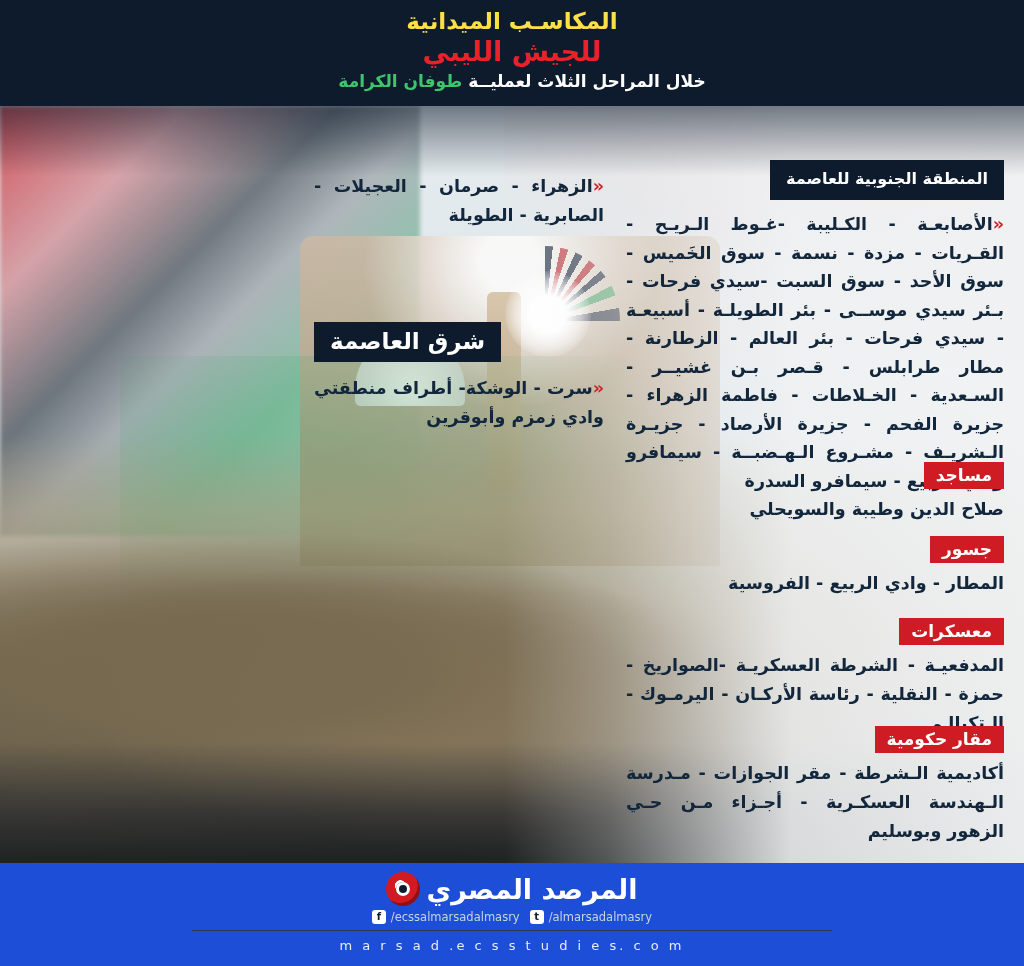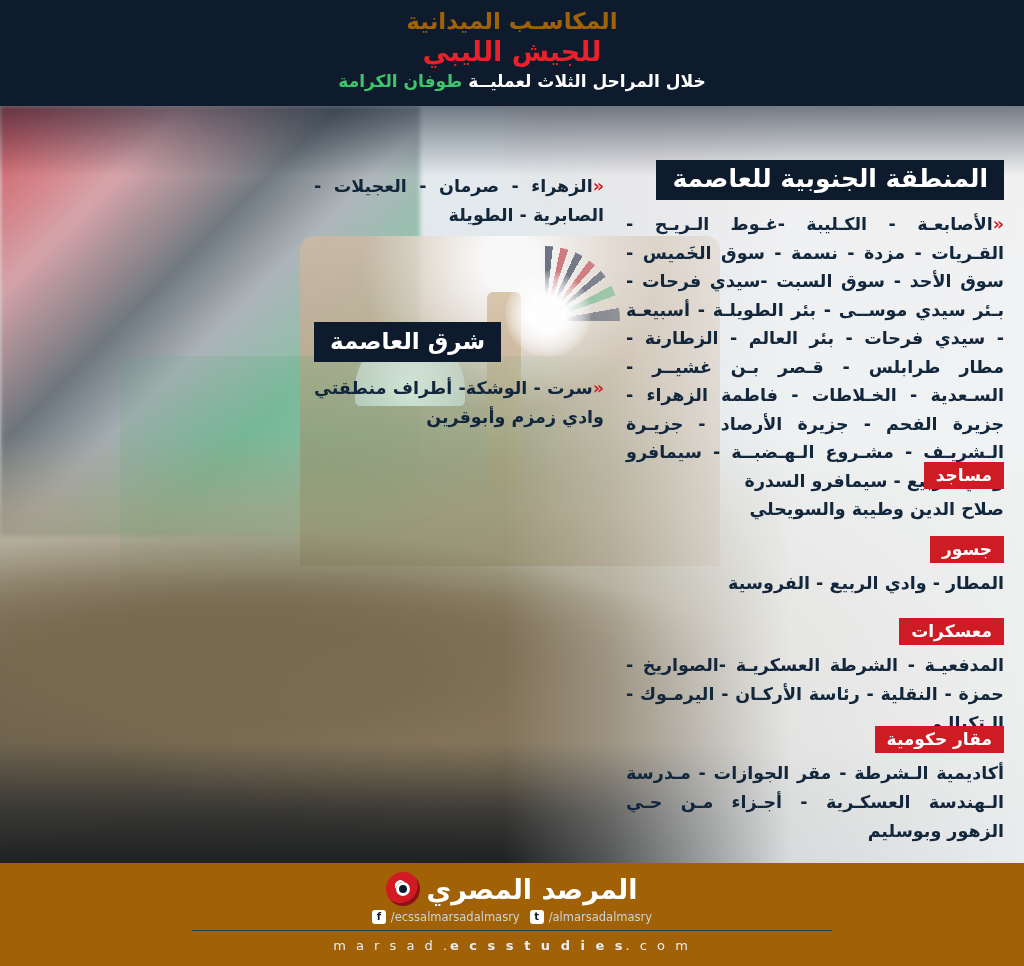--- a/index.html
+++ b/index.html
@@ -17,21 +17,21 @@
 
   
   .header {
     position: absolute; top: 0; left: 0;
     width: 1024px; height: 106px;
     background: #0d1b2c;
     text-align: center;
     padding-top: 6px;
   }
   .header-line1 {
-    color: #a16207;
+    color: #fde047;
     font-size: 23px;
     font-weight: bold;
     letter-spacing: 1px;
     line-height: 30px;
   }
   .header-line2 {
     color: #e8212b;
     font-size: 27px;
     font-weight: bold;
     line-height: 32px;
@@ -178,21 +178,21 @@
     text-align-last: right;
   }
   .body-text.rtl-center { text-align: right; text-align-last: right; }
   .chev {
     color: #cf1b24;
     font-weight: bold;
   }
 
   
   #panel-south { top: 160px; right: 20px; width: 378px; }
-  #panel-south .section-title { font-size: 25px; text-align: center; }
+  #panel-south .section-title { font-size: 16px; text-align: center; }
   #panel-south .body-text { margin-top: 10px; font-size: 17.5px; line-height: 28.5px; }
 
   #panel-mosques { top: 462px; right: 20px; width: 378px; text-align: right; }
   #panel-mosques .body-text { margin-top: 6px; font-size: 17.5px; text-align: right; }
 
   #panel-bridges { top: 536px; right: 20px; width: 378px; text-align: right; }
   #panel-bridges .body-text { margin-top: 6px; }
 
   #panel-camps { top: 618px; right: 20px; width: 378px; text-align: right; }
   #panel-camps .body-text { margin-top: 6px; }
@@ -206,21 +206,21 @@
   #panel-west .body-text { margin-top: 12px; color:#12263c; text-align: justify; text-align-last: right;}
 
   #panel-east { top: 322px; right: 420px; width: 290px; text-align: left; }
   #panel-east .section-title { font-size: 23px; }
   #panel-east .body-text { margin-top: 12px; text-align: justify; text-align-last: right; }
 
   
   .footer {
     position: absolute; bottom: 0; left: 0;
     width: 1024px; height: 103px;
-    background: #a16207;
+    background: #1d4ed8;
     text-align: center;
   }
   .footer .brand {
     margin-top: 9px;
     display: flex; align-items: center; justify-content: center; gap: 6px;
   }
   .brand-text {
     color: #ffffff; font-size: 27px; font-weight: bold; letter-spacing: -1px;
   }
   .brand-mark {
@@ -249,21 +249,21 @@
     display: inline-block;
   }
   .social .ic.tw { background:#ffffff; }
   .divider {
     width: 640px; height: 1px; background: #2a3b4d; margin: 6px auto 0;
   }
   .site {
     color: #e7edf3; font-size: 13px; letter-spacing: 3px; margin-top: 7px; direction: ltr;
     font-family: "DejaVu Sans", "Liberation Sans", sans-serif;
   }
-  .site b { font-weight: bold; }
+  .site b { font-weight: normal; }
 </style>
 </head>
 <body>
 
 <div id="infographic">
 
   <div class="header">
     <div class="header-line1">المكاسـب الميدانية</div>
     <div class="header-line2">للجيش الليبي</div>
     <div class="header-line3">

